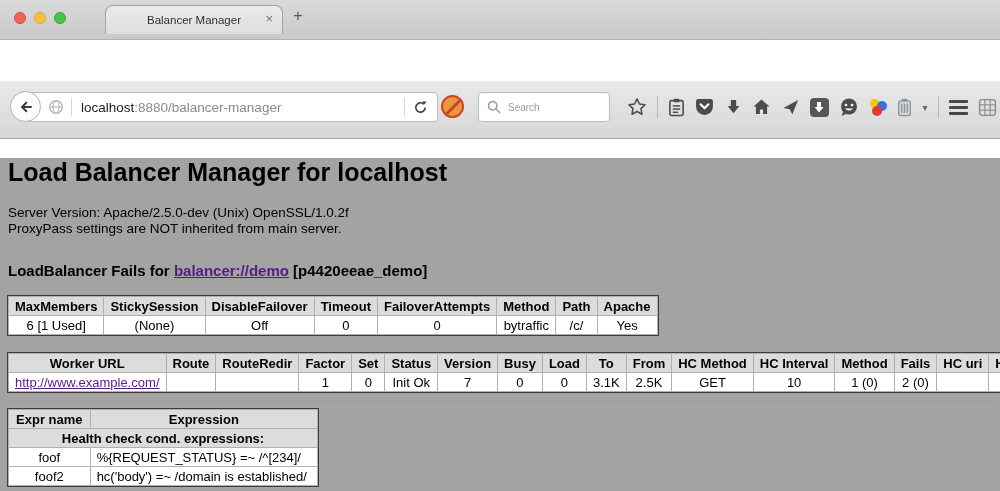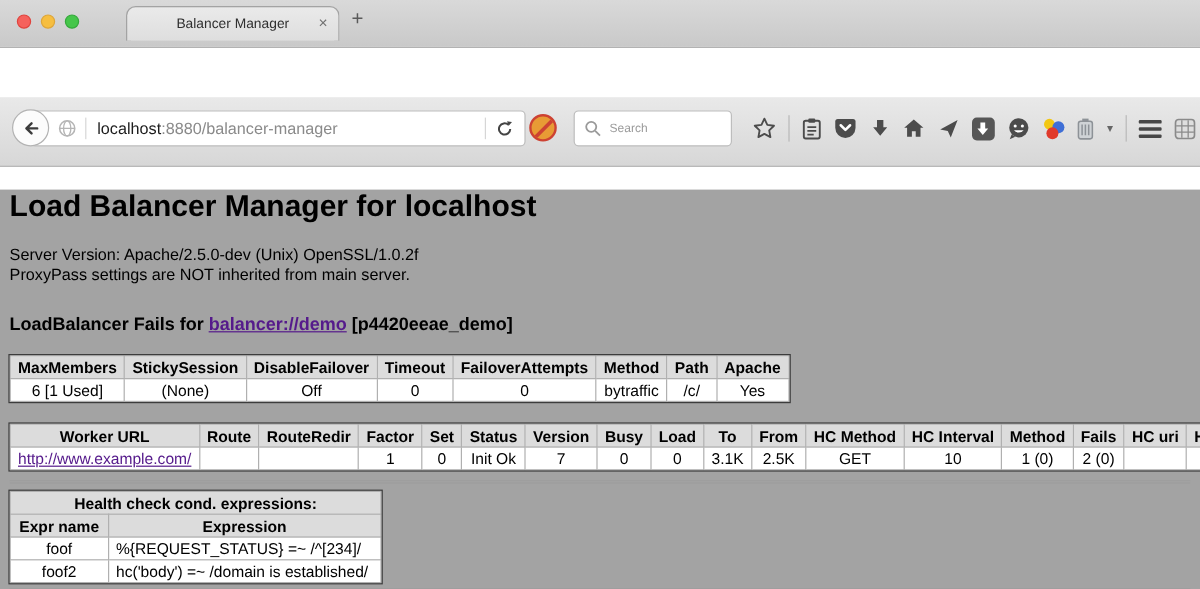--- a/index.html
+++ b/index.html
@@ -362,25 +362,25 @@
 
     <hr class="hr1">
 
     <table class="t3">
       <colgroup>
           <col style="width:82px">
           <col style="width:228px">
         </colgroup>
       <tbody>
           <tr>
-        <th class="cap" colspan="2">Health check cond. expressions:</th>
-      </tr>
-      <tr>
         <th>Expr name</th>
         <th>Expression</th>
+      </tr>
+      <tr>
+        <th class="cap" colspan="2">Health check cond. expressions:</th>
       </tr>
       <tr>
         <td>foof</td>
         <td class="left">%{REQUEST_STATUS} =~ /^[234]/</td>
       </tr>
       <tr>
         <td>foof2</td>
         <td class="left">hc('body') =~ /domain is established/</td>
       </tr>
     </tbody>

